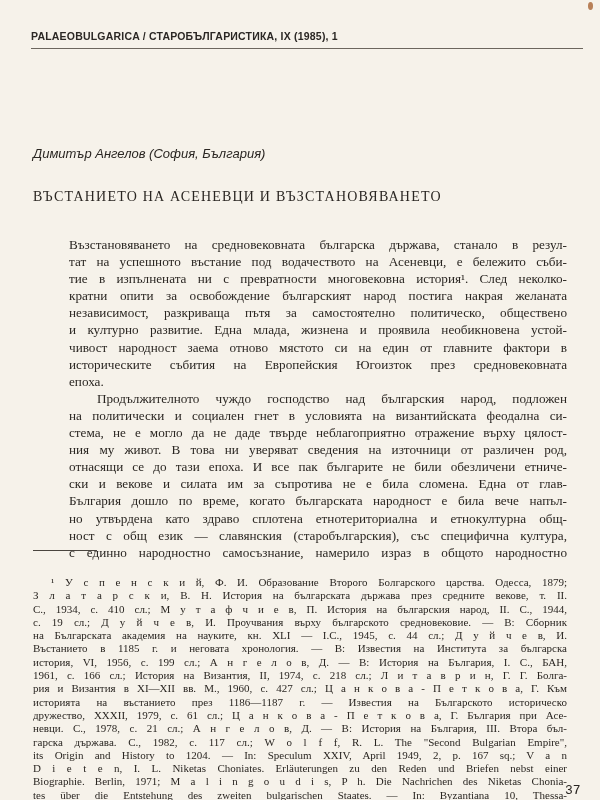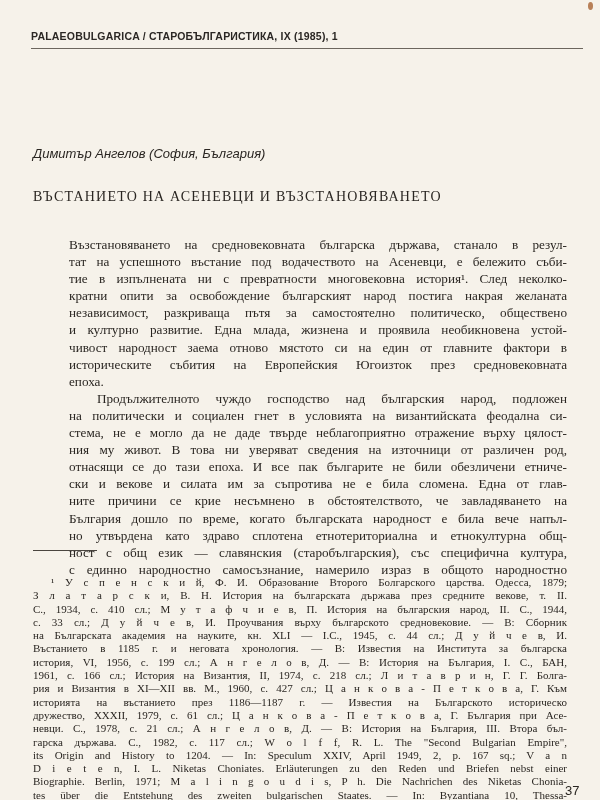--- a/index.html
+++ b/index.html
@@ -47,21 +47,21 @@
   }
   .footnotes {
     position: absolute; left: 33px; top: 555px; width: 534px;
     font-family: "Liberation Serif", serif;
     font-size: 11px; line-height: 13.3px; color: #2a2622;
   }
   .footnotes .ln { display: block; white-space: nowrap; text-align: justify; text-align-last: justify; height: 13.3px; }
   .footnotes .ln.indent { padding-left: 18px; margin-top: 21px; }
   .page-number {
     position: absolute; left: 565px; top: 783px;
-    font-family: Liberation Sans, sans-serif; font-size: 13px; color: #2a2622;
+    font-family: Liberation Mono, monospace; font-size: 13px; color: #2a2622;
   }
   .spot { position: absolute; border-radius: 50%; background: #2a2622; }
   .spot.corner { left: 588px; top: 2px; width: 5px; height: 8px; background: #b88058; }
 </style>
 </head>
 <body>
 
 <div class="page">
 
   <div class="spot corner"></div>
@@ -84,34 +84,33 @@
     <span class="ln">и културно развитие. Една млада, жизнена и проявила необикновена устой-</span>
     <span class="ln">чивост народност заема отново мястото си на един от главните фактори в</span>
     <span class="ln">историческите събития на Европейския Югоизток през средновековната</span>
     <span class="ln last">епоха.</span>
     <span class="ln indent">Продължителното чуждо господство над българския народ, подложен</span>
     <span class="ln">на политически и социален гнет в условията на византийската феодална си-</span>
     <span class="ln">стема, не е могло да не даде твърде неблагоприятно отражение върху цялост-</span>
     <span class="ln">ния му живот. В това ни уверяват сведения на източници от различен род,</span>
     <span class="ln">отнасящи се до тази епоха. И все пак българите не били обезличени етниче-</span>
     <span class="ln">ски и векове и силата им за съпротива не е била сломена. Една от глав-</span>
-    <span class="ln">ните причини се крие несъмнено в обстоятелството, че завладяването на</span>
     <span class="ln">България дошло по време, когато българската народност е била вече напъл-</span>
     <span class="ln">но утвърдена като здраво сплотена етнотериториална и етнокултурна общ-</span>
     <span class="ln">ност с общ език — славянския (старобългарския), със специфична култура,</span>
     <span class="ln">с единно народностно самосъзнание, намерило израз в общото народностно</span>
   </div>
 
   <div class="fn-rule"></div>
 
   <div class="footnotes">
     <span class="ln indent">¹ У с п е н с к и й, Ф. И. Образование Второго Болгарского царства. Одесса, 1879;</span>
     <span class="ln">З л а т а р с к и, В. Н. История на българската държава през средните векове, т. II.</span>
     <span class="ln">С., 1934, с. 410 сл.; М у т а ф ч и е в, П. История на българския народ, II. С., 1944,</span>
-    <span class="ln">с. 33 сл.; Д у й ч е в, И. Проучвания върху българското средновековие. — В: Сборник</span>
+    <span class="ln">с. 19 сл.; Д у й ч е в, И. Проучвания върху българското средновековие. — В: Сборник</span>
     <span class="ln">на Българската академия на науките, кн. XLI — I.С., 1945, с. 44 сл.; Д у й ч е в, И.</span>
     <span class="ln">Въстанието в 1185 г. и неговата хронология. — В: Известия на Института за българска</span>
     <span class="ln">история, VI, 1956, с. 199 сл.; А н г е л о в, Д. — В: История на България, I. С., БАН,</span>
     <span class="ln">1961, с. 166 сл.; История на Византия, II, 1974, с. 218 сл.; Л и т а в р и н, Г. Г. Болга-</span>
     <span class="ln">рия и Византия в XI—XII вв. М., 1960, с. 427 сл.; Ц а н к о в а - П е т к о в а, Г. Към</span>
     <span class="ln">историята на въстанието през 1186—1187 г. — Известия на Българското историческо</span>
     <span class="ln">дружество, XXXII, 1979, с. 61 сл.; Ц а н к о в а - П е т к о в а, Г. България при Асе-</span>
     <span class="ln">невци. С., 1978, с. 21 сл.; А н г е л о в, Д. — В: История на България, III. Втора бъл-</span>
     <span class="ln">гарска държава. С., 1982, с. 117 сл.; W o l f f, R. L. The "Second Bulgarian Empire",</span>
     <span class="ln">its Origin and History to 1204. — In: Speculum XXIV, April 1949, 2, p. 167 sq.; V a n</span>

